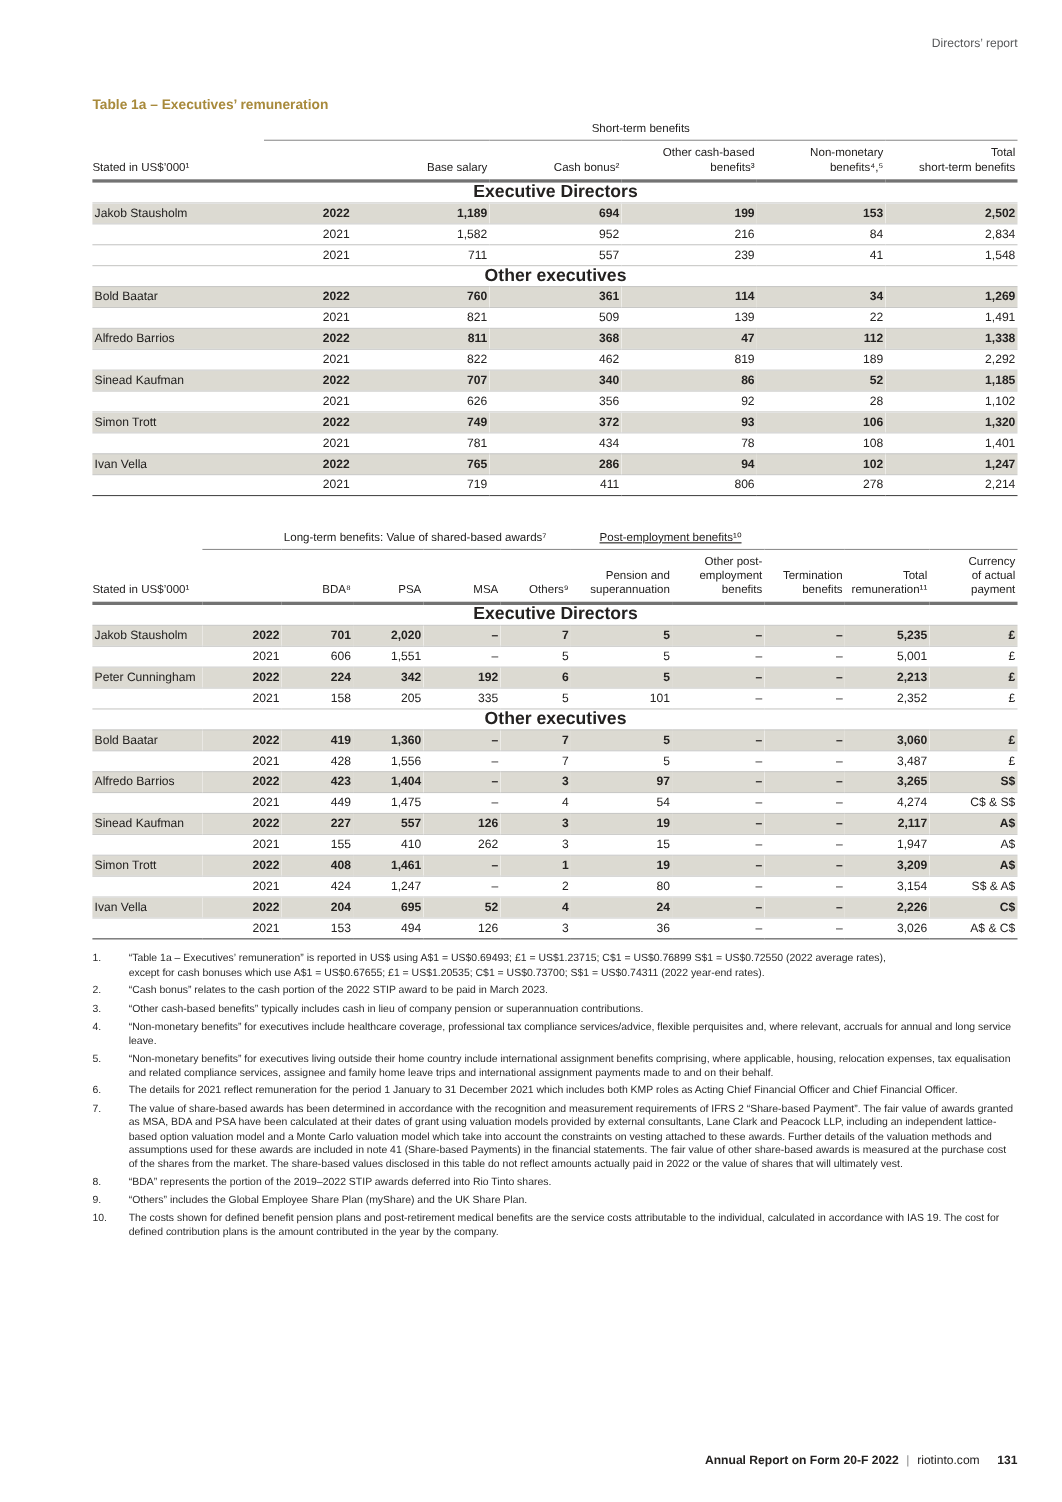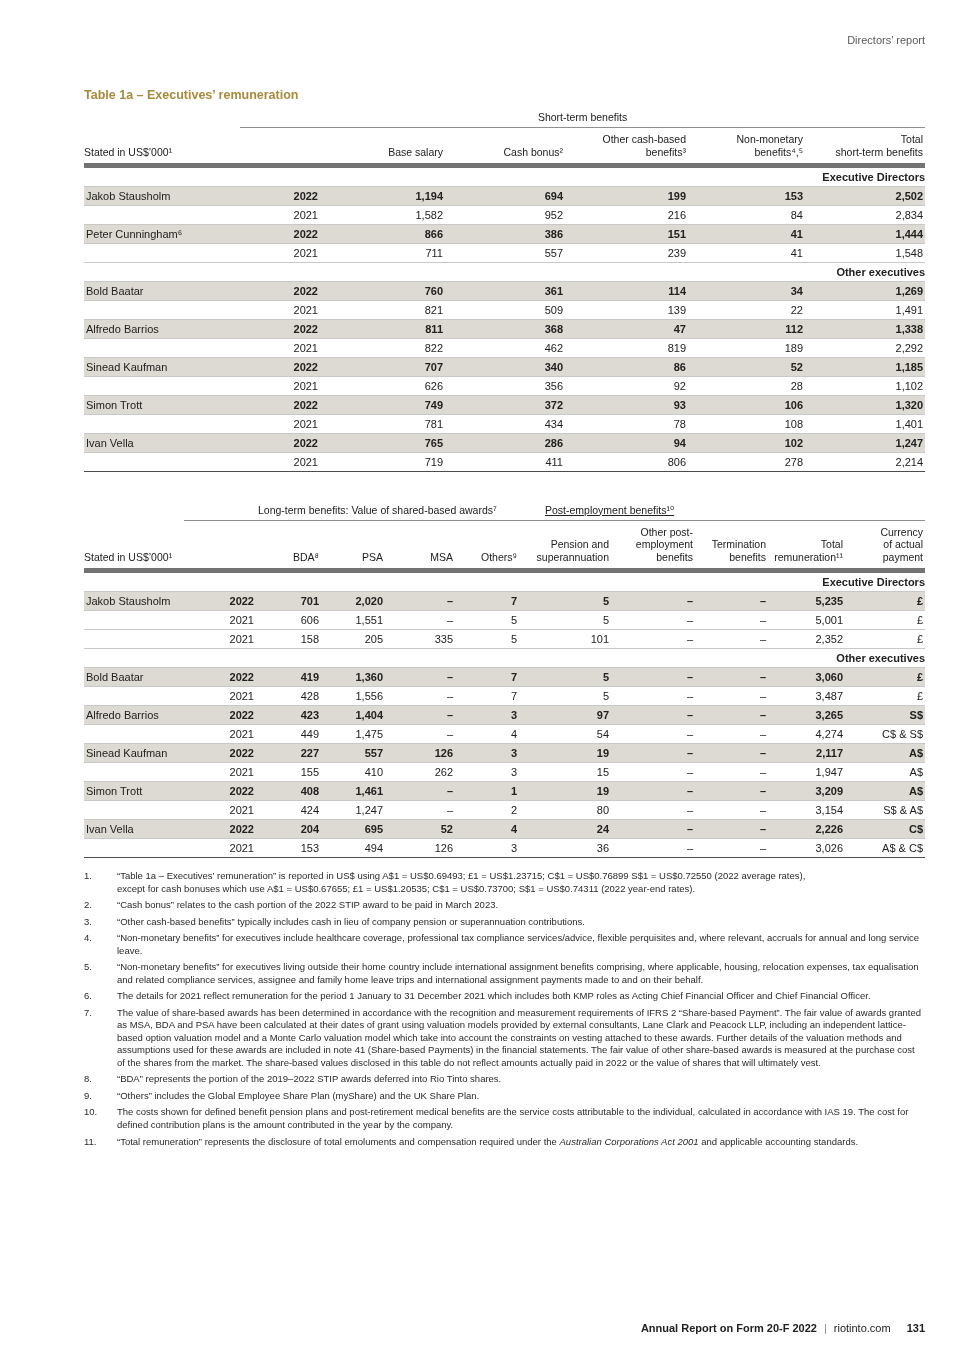--- a/index.html
+++ b/index.html
@@ -20,27 +20,27 @@
   td { padding:0; overflow:hidden; }
 
   .span-row td { font-size:10.5px; padding-bottom:4px; vertical-align:bottom; }
   .span-cell { border-bottom:1px solid #8f8f8f; }
   .span-center { text-align:center; }
   .span-left1 { text-align:left; padding-left:2px;margin-top:32px; }
   .span-left2 { text-align:left; padding-left:26px;text-decoration:underline; }
 
   .hdr td {
     vertical-align:bottom; font-size:10.5px; line-height:1.22;
-    padding:5px 2px 4px 0; border-bottom:5px solid #737373;
+    padding:5px 2px 4px 0; border-bottom:3px solid #737373;
     text-align:right; white-space:pre-line;
   }
   .hdr td.name { text-align:left; padding-left:0; }
 
   .section-row td {
-    font-weight:bold; text-align:right; font-size:11px;
+    font-weight:bold; text-align:center; font-size:16px;
     height:18px; vertical-align:middle; border-bottom:1px solid #c8c8c6;
     padding-left:1px;
   }
   .data-row td {
     text-align:right; height:18px; vertical-align:middle;
     border-bottom:1px solid #c8c8c6; padding-right:2px;
   }
   .data-row td.name { text-align:left; padding-left:2px; padding-right:0; }
   .shaded td { background:var(--shade,#dcdad2); font-weight:bold; }
   .shaded td.name { font-weight:normal; }
@@ -99,43 +99,34 @@
 benefits⁴,⁵</td>
           <td>Total
 short-term benefits</td>
         </tr>
       <tr class="section-row">
             <td colspan="7">Executive Directors</td>
           </tr>
           <tr class="data-row shaded">
             <td class="name">Jakob Stausholm</td>
             <td>2022</td>
-            <td>1,194</td>
+            <td>1,189</td>
             <td>694</td>
             <td>199</td>
             <td>153</td>
             <td>2,502</td>
           </tr>
           <tr class="data-row">
             <td class="name"></td>
             <td>2021</td>
             <td>1,582</td>
             <td>952</td>
             <td>216</td>
             <td>84</td>
             <td>2,834</td>
-          </tr>
-          <tr class="data-row shaded">
-            <td class="name">Peter Cunningham⁶</td>
-            <td>2022</td>
-            <td>866</td>
-            <td>386</td>
-            <td>151</td>
-            <td>41</td>
-            <td>1,444</td>
           </tr>
           <tr class="data-row">
             <td class="name"></td>
             <td>2021</td>
             <td>711</td>
             <td>557</td>
             <td>239</td>
             <td>41</td>
             <td>1,548</td>
           </tr>
@@ -299,20 +290,33 @@
             <td>606</td>
             <td>1,551</td>
             <td>–</td>
             <td>5</td>
             <td>5</td>
             <td>–</td>
             <td>–</td>
             <td>5,001</td>
             <td>£</td>
           </tr>
+          <tr class="data-row shaded">
+            <td class="name">Peter Cunningham</td>
+            <td>2022</td>
+            <td>224</td>
+            <td>342</td>
+            <td>192</td>
+            <td>6</td>
+            <td>5</td>
+            <td>–</td>
+            <td>–</td>
+            <td>2,213</td>
+            <td>£</td>
+          </tr>
           <tr class="data-row">
             <td class="name"></td>
             <td>2021</td>
             <td>158</td>
             <td>205</td>
             <td>335</td>
             <td>5</td>
             <td>101</td>
             <td>–</td>
             <td>–</td>
@@ -490,24 +494,20 @@
             <div class="note-num">8.</div>
             <div class="note-text">“BDA” represents the portion of the 2019–2022 STIP awards deferred into Rio Tinto shares.</div>
           </div>
           <div class="note">
             <div class="note-num">9.</div>
             <div class="note-text">“Others” includes the Global Employee Share Plan (myShare) and the UK Share Plan.</div>
           </div>
           <div class="note">
             <div class="note-num">10.</div>
             <div class="note-text">The costs shown for defined benefit pension plans and post-retirement medical benefits are the service costs attributable to the individual, calculated in accordance with IAS 19. The cost for defined contribution plans is the amount contributed in the year by the company.</div>
-          </div>
-          <div class="note">
-            <div class="note-num">11.</div>
-            <div class="note-text"><span>“Total remuneration” represents the disclosure of total emoluments and compensation required under the </span><em>Australian Corporations Act 2001</em><span> and applicable accounting standards.</span></div>
           </div>
         </div>
     </div>
 
   </div>
 
   <div class="footer">
     <span class="report">Annual Report on Form 20-F 2022</span>
     <span class="bar">|</span>
     <span class="site">riotinto.com</span>

